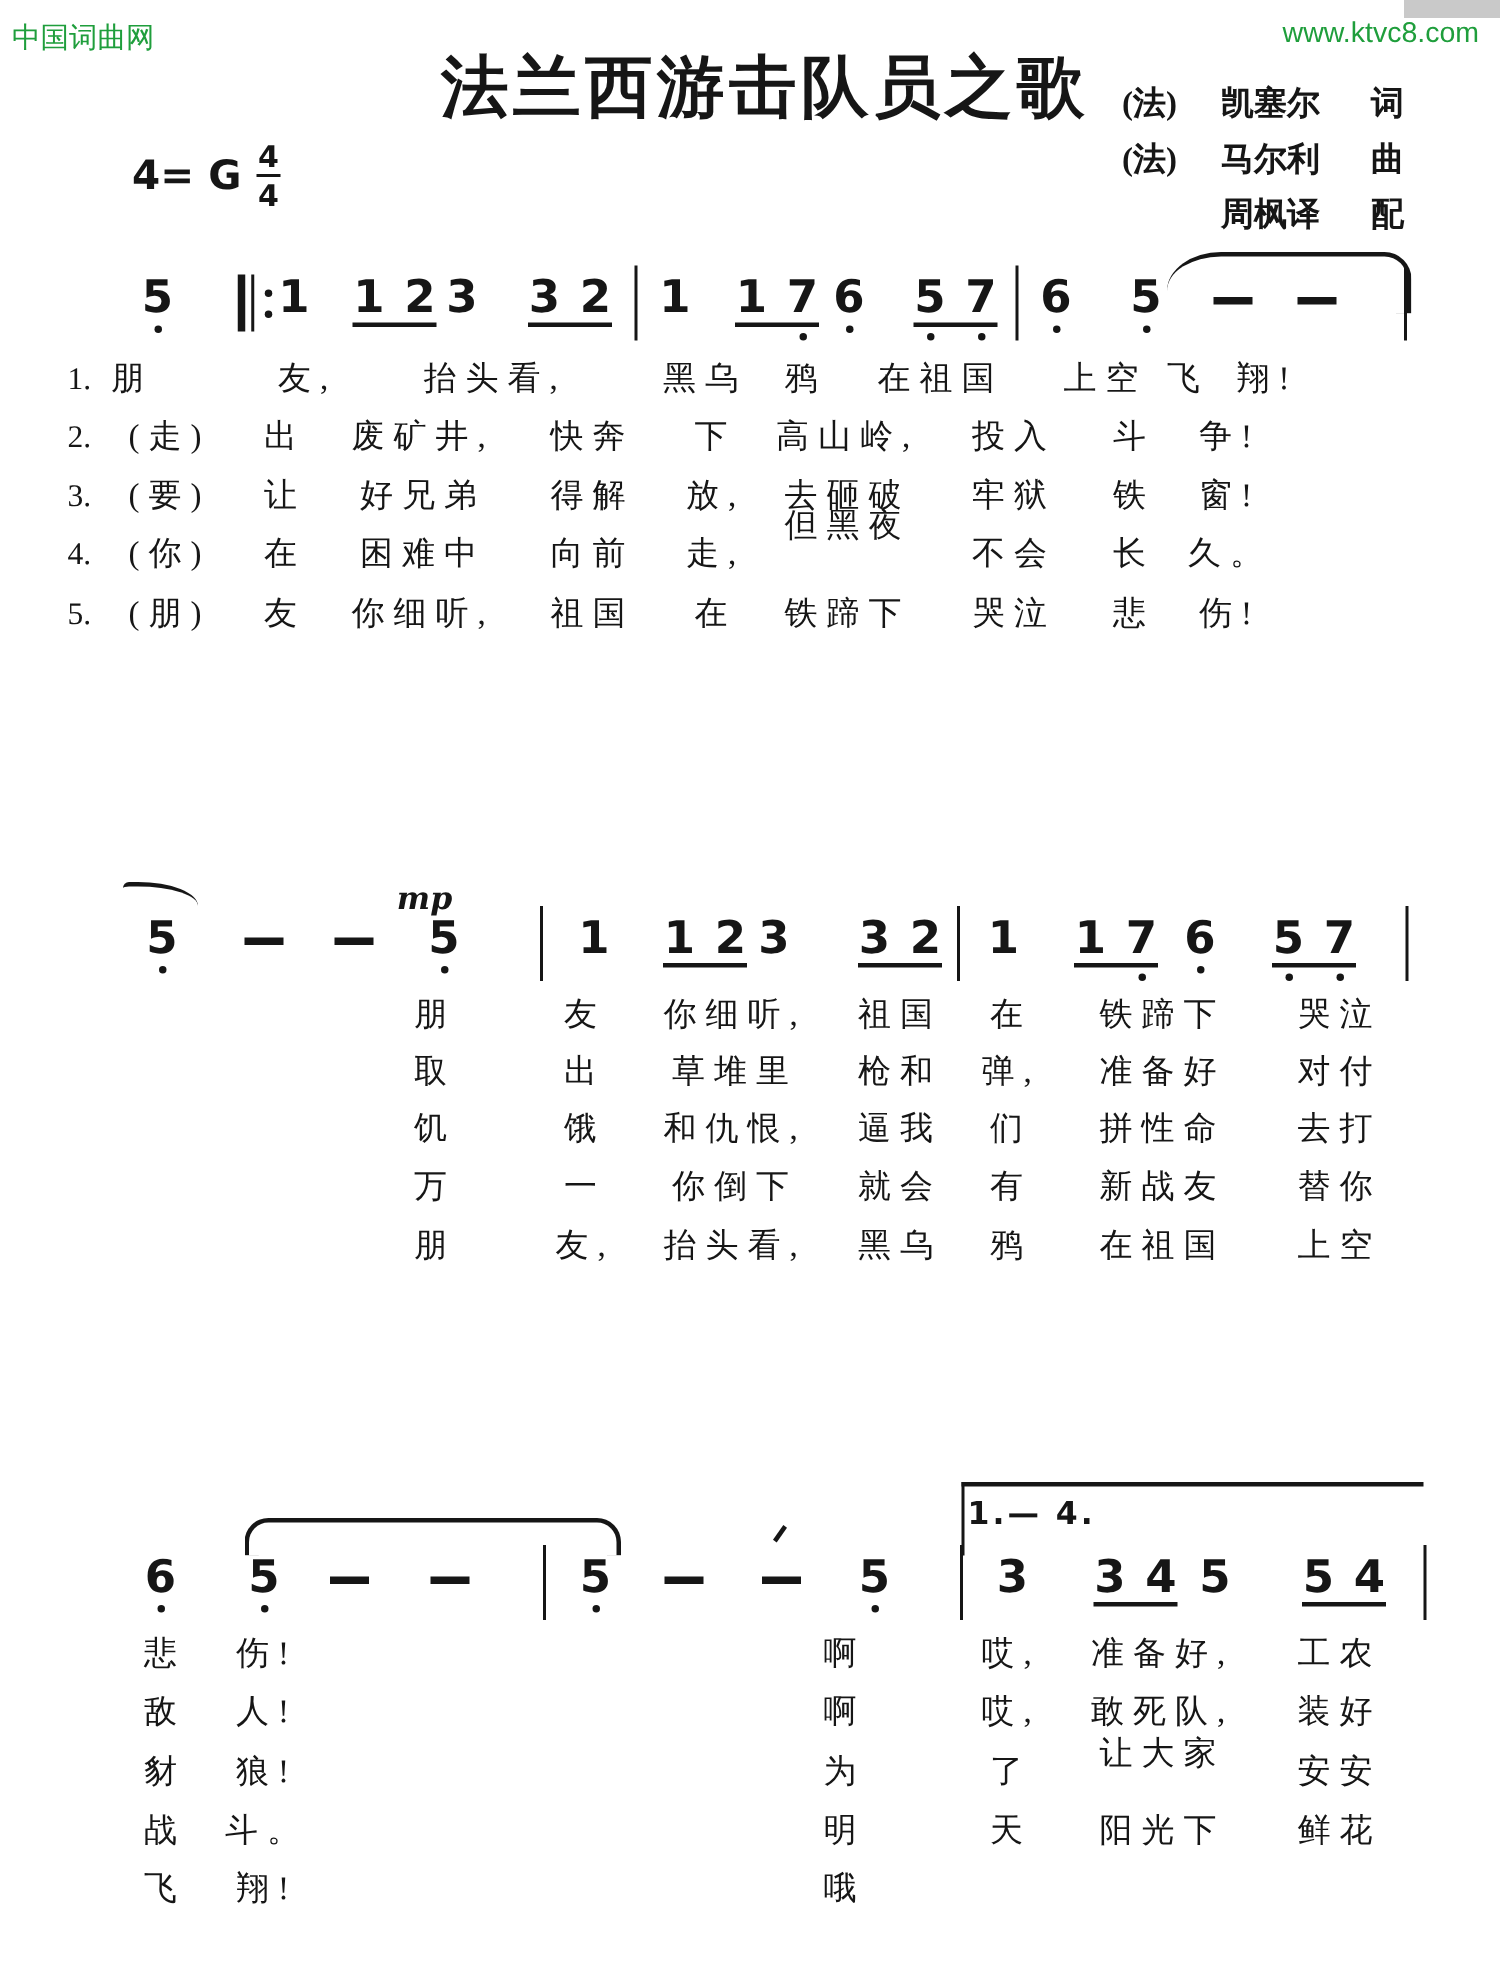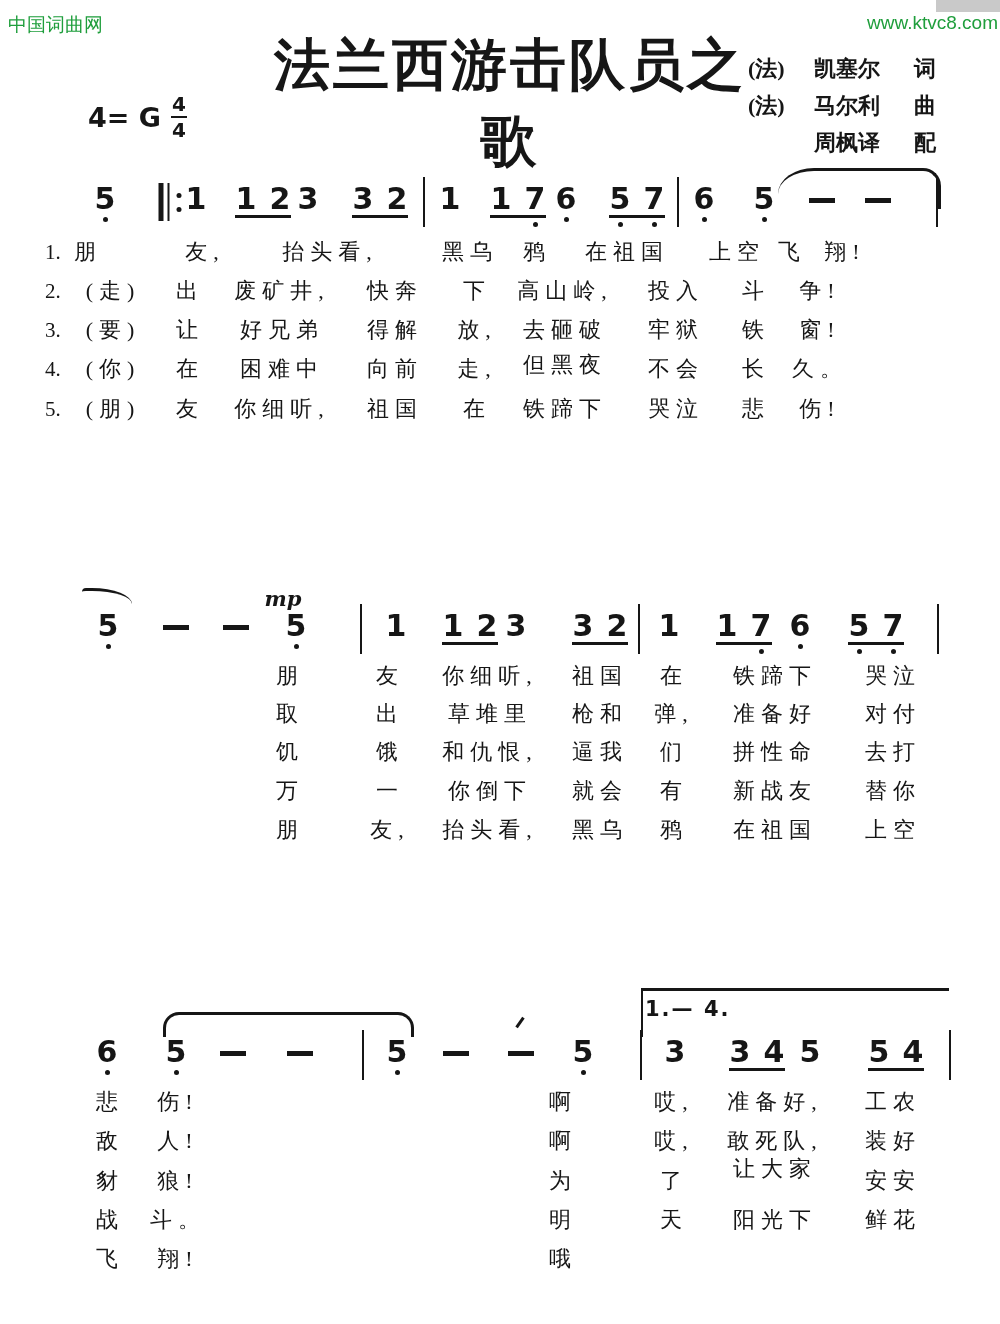--- a/index.html
+++ b/index.html
@@ -2,24 +2,24 @@
 <html style="--ink: #161616; --green: #1f9e3c; --magenta: #ea0b7e;"><head>
 <meta charset="utf-8">
 <style>
   :root{
     --ink:#161616; --green:#1f9e3c; --magenta:#ea0b7e;
   }
   html,body{margin:0;padding:0;background:#ffffff;}
   .page{position:relative;width:1000px;height:1272px;background:#ffffff;overflow:hidden;
         font-family:"Liberation Serif",serif;color:var(--ink);}
   .hl{position:absolute;top:12px;font-family:"Liberation Sans",sans-serif;font-size:19px;color:var(--green);text-decoration:none;}
-  .hl.left{left:8px;} .hl.right{right:2px;}
+  .hl.left{left:8px;} .hl.right{right:14px;}
   .artifact{position:absolute;right:0;top:0;width:64px;height:12px;background:#c9c9c9;}
   .title{position:absolute;left:250px;top:28px;width:520px;text-align:center;
-         font-size:56px;font-weight:800;letter-spacing:3px;}
+         font-size:45px;font-weight:800;letter-spacing:3px;}
   .credits{position:absolute;left:748px;top:54px;display:grid;
            grid-template-columns:58px 92px 28px;column-gap:8px;row-gap:7px;
            font-size:22px;font-weight:700;}
   .credits span{white-space:nowrap;}
   .keysig{position:absolute;left:88px;top:94px;display:flex;align-items:center;gap:10px;}
   .keymain{font-family:"DejaVu Sans",sans-serif;font-weight:800;font-size:27px;}
   .meter{display:flex;flex-direction:column;align-items:center;line-height:1;}
   .meter .mnum{font-family:"DejaVu Sans",sans-serif;font-weight:800;font-size:20px;}
   .mbar{width:16px;height:2px;background:var(--ink);margin:2px 0;}
 
@@ -240,21 +240,21 @@
       <div class="lyr" style="left: 565px; top: 317px;">去砸破</div>
       <div class="lyr" style="left: 676px; top: 317px;">牢狱</div>
       <div class="lyr" style="left: 756px; top: 317px;">铁</div>
       <div class="lyr" style="left: 820px; top: 317px;">窗!</div>
       <div class="vnum" style="left: 45px; top: 356px;">4.</div>
       <div class="lyr" style="left: 113px; top: 356px;">(你)</div>
       <div class="lyr" style="left: 190px; top: 356px;">在</div>
       <div class="lyr" style="left: 282px; top: 356px;">困难中</div>
       <div class="lyr" style="left: 395px; top: 356px;">向前</div>
       <div class="lyr" style="left: 477px; top: 356px;">走,</div>
-      <div class="lyr" style="left: 565px; top: 352px;">但黑夜</div>
+      <div class="lyr" style="left: 565px; top: 337px;">但黑夜</div>
       <div class="lyr" style="left: 676px; top: 356px;">不会</div>
       <div class="lyr" style="left: 756px; top: 356px;">长</div>
       <div class="lyr" style="left: 820px; top: 356px;">久。</div>
       <div class="vnum" style="left: 45px; top: 396px;">5.</div>
       <div class="lyr" style="left: 113px; top: 396px;">(朋)</div>
       <div class="lyr" style="left: 190px; top: 396px;">友</div>
       <div class="lyr" style="left: 282px; top: 396px;">你细听,</div>
       <div class="lyr" style="left: 395px; top: 396px;">祖国</div>
       <div class="lyr" style="left: 477px; top: 396px;">在</div>
       <div class="lyr" style="left: 565px; top: 396px;">铁蹄下</div>

